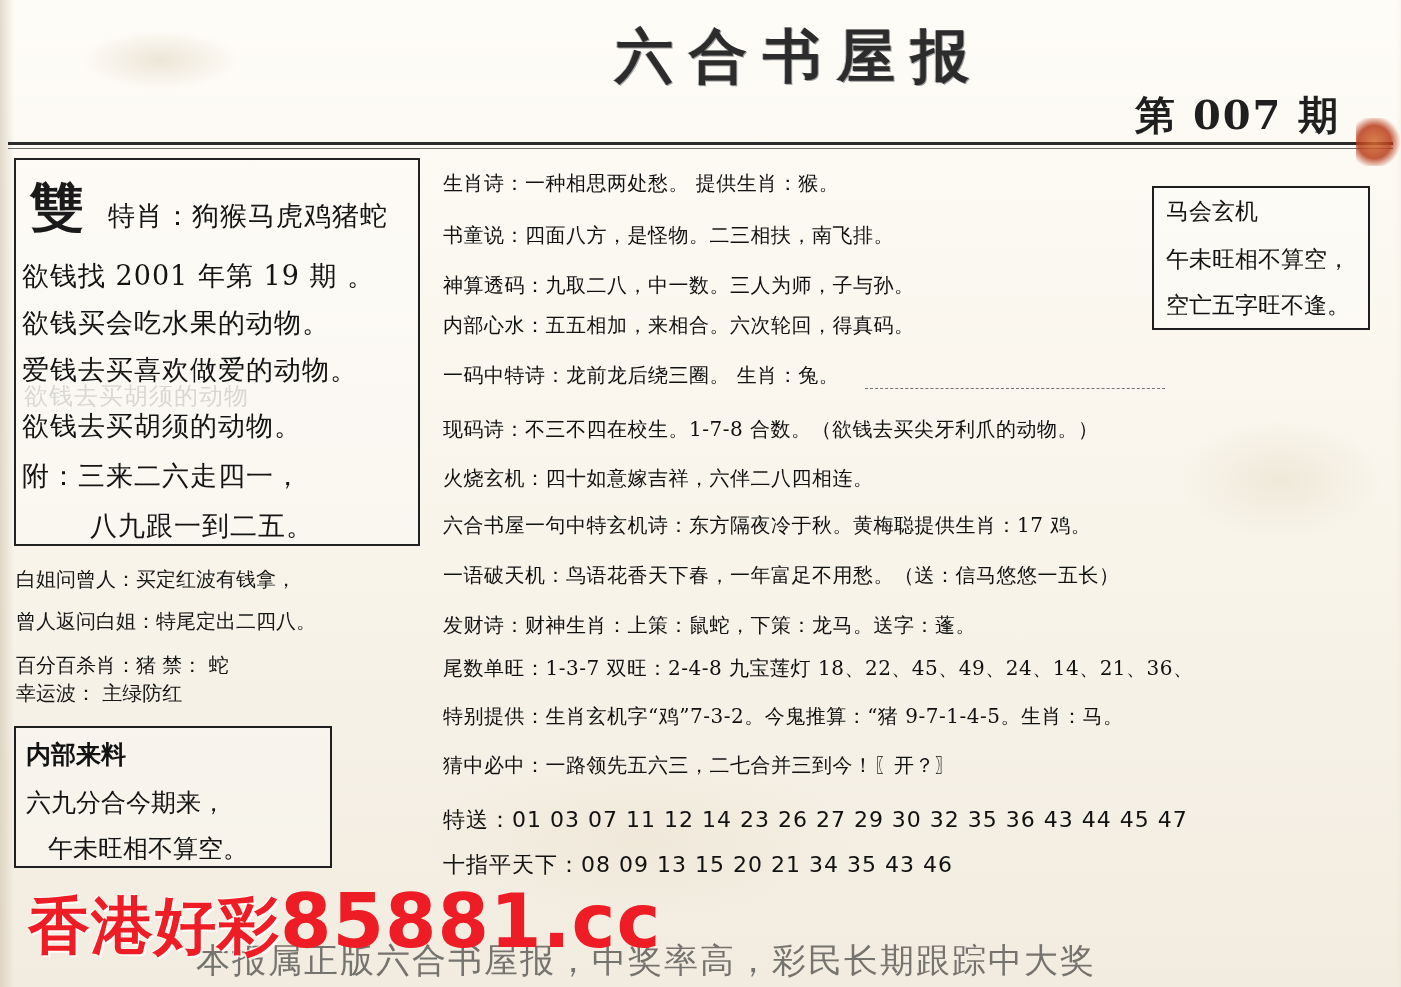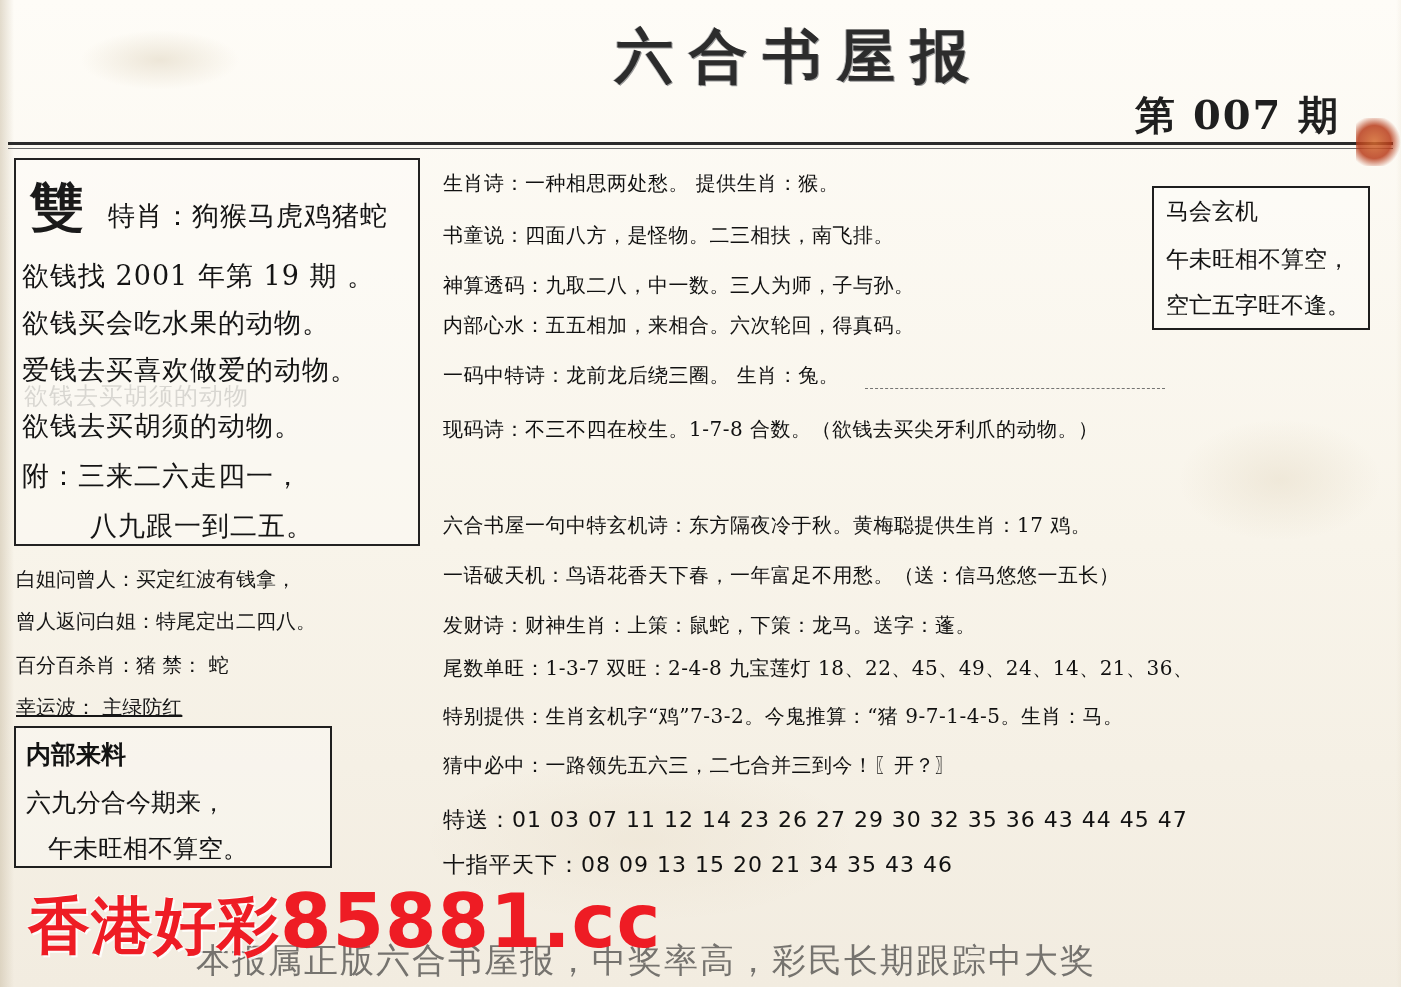--- a/index.html
+++ b/index.html
@@ -144,21 +144,21 @@
     position: absolute;
     left: 16px;
     font-family: "DejaVu Serif", serif;
     font-size: 20px;
     color: #161616;
     white-space: nowrap;
   }
   .sl1 { top: 566px; }
   .sl2 { top: 608px; }
   .sl3 { top: 652px; }
-  .sl4 { top: 694px; text-decoration: underline; }
+  .sl4 { top: 680px; }
 
   .inner-box {
     position: absolute;
     left: 14px; top: 726px;
     width: 318px;
     height: 142px;
     border: 2px solid #1f1f1f;
     box-sizing: border-box;
     background: rgba(255,255,255,0.3);
   }
@@ -316,20 +316,21 @@
   <div class="ib-l1">六九分合今期来，</div>
   <div class="ib-l2">午未旺相不算空。</div>
 
   <div class="rc r1">生肖诗：一种相思两处愁。   提供生肖：猴。</div>
   <div class="rc r2">书童说：四面八方，是怪物。二三相扶，南飞排。</div>
   <div class="rc r3">神算透码：九取二八，中一数。三人为师，子与孙。</div>
   <div class="rc r4">内部心水：五五相加，来相合。六次轮回，得真码。</div>
   <div class="rc r5">一码中特诗：龙前龙后绕三圈。   生肖：兔。</div>
   <div class="dashes"></div>
   <div class="rc r6">现码诗：不三不四在校生。1-7-8 合数。（欲钱去买尖牙利爪的动物。）</div>
+  <div class="rc r7">火烧玄机：四十如意嫁吉祥，六伴二八四相连。</div>
   <div class="rc r8">六合书屋一句中特玄机诗：东方隔夜冷于秋。黄梅聪提供生肖：17 鸡。</div>
   <div class="rc r9">一语破天机：鸟语花香天下春，一年富足不用愁。（送：信马悠悠一五长）</div>
   <div class="rc r10">发财诗：财神生肖：上策：鼠蛇，下策：龙马。送字：蓬。</div>
   <div class="rc r11">尾数单旺：1-3-7 双旺：2-4-8 九宝莲灯 18、22、45、49、24、14、21、36、</div>
   <div class="rc r12">特别提供：生肖玄机字“鸡”7-3-2。今鬼推算：“猪 9-7-1-4-5。生肖：马。</div>
   <div class="rc r13">猜中必中：一路领先五六三，二七合并三到今！〖开？〗</div>
 
   <div class="rc r14">
     <span class="lbl">特送：</span><span>01  03  07  11  12  14  23  26  27  29  30  32  35  36  43  44  45  47</span>
   </div>

